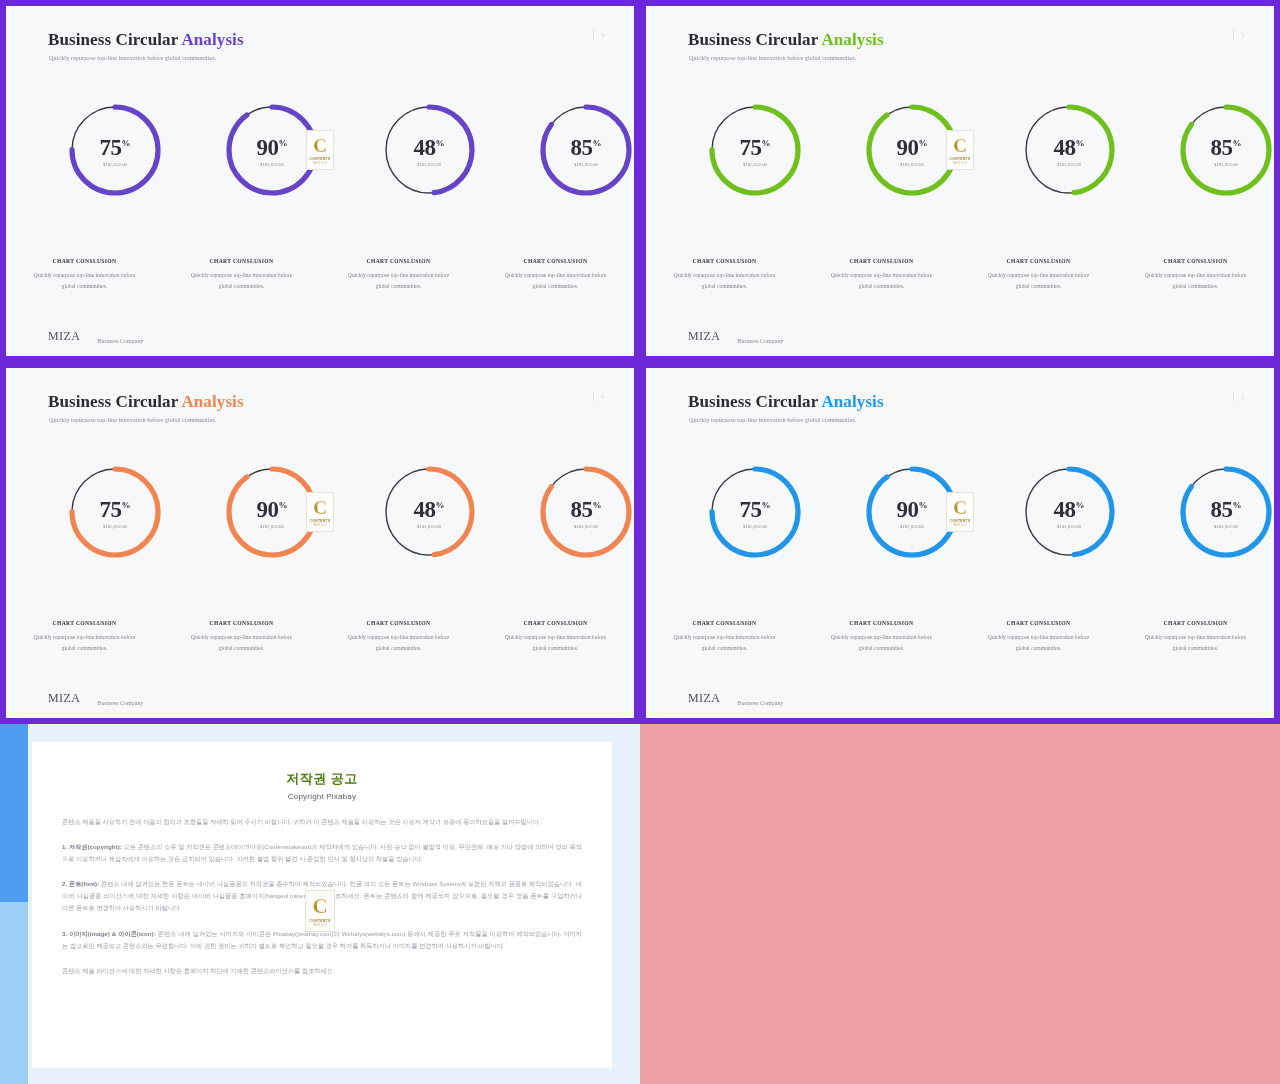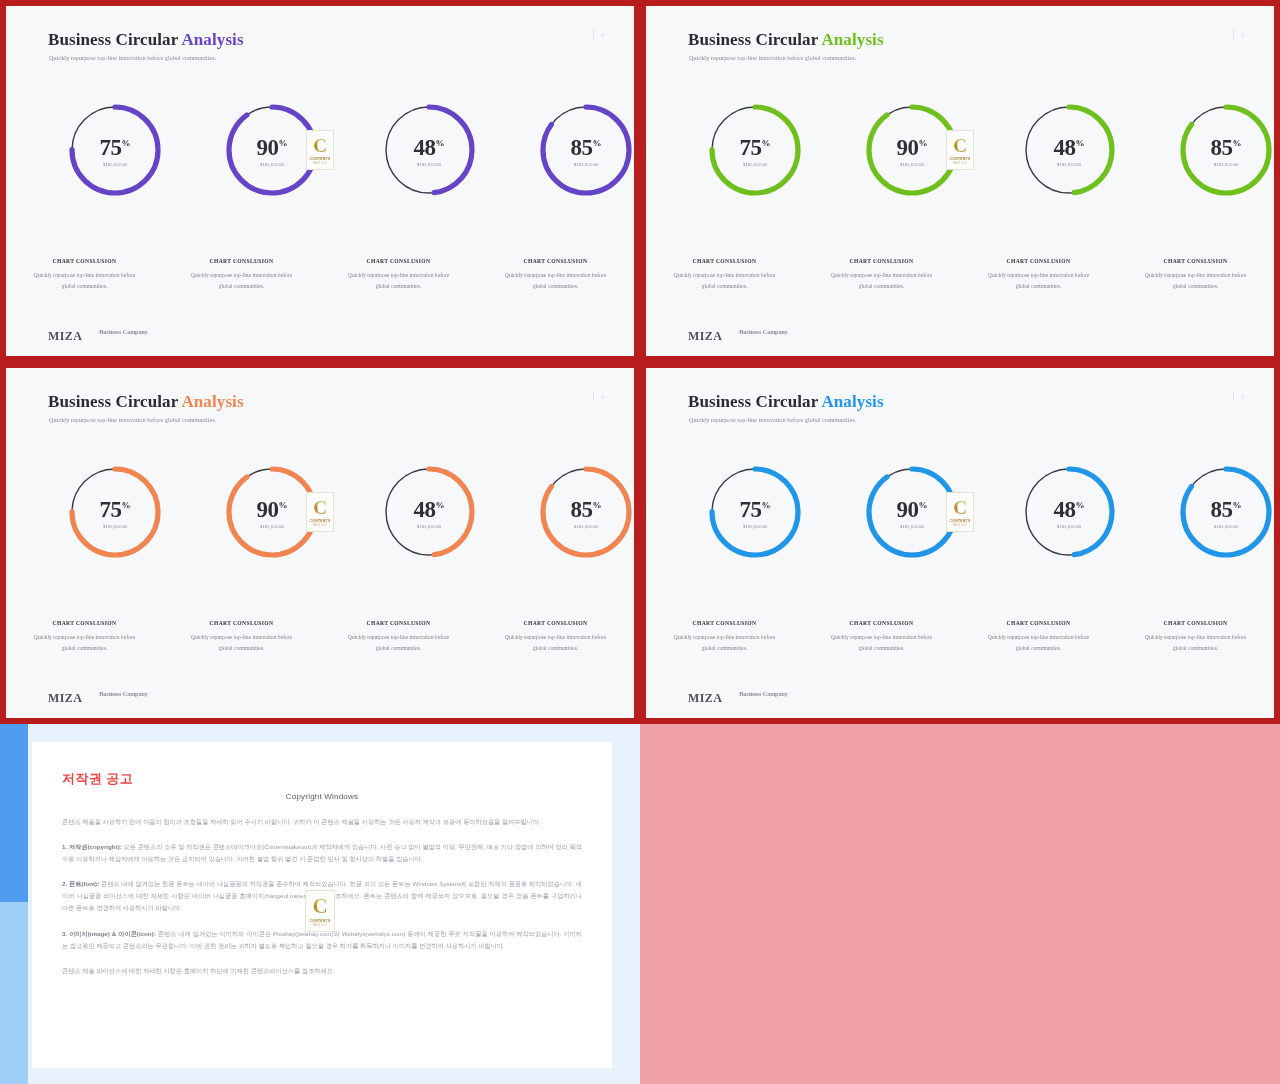--- a/index.html
+++ b/index.html
@@ -8,21 +8,21 @@
     background: #eea0a4;
     font-family: "Liberation Sans", sans-serif;
     overflow: hidden;
   }
   .canvas { position: relative; width: 1280px; height: 1084px; }
 
   
   .slide {
     position: absolute;
     background: #f7f8fa;
-    border: 6px solid #b91c1c;
+    border: 6px solid #6d28d9;
     overflow: hidden;
   }
   .slide-inner {
     position: relative;
     width: 100%; height: 100%;
     background: #f7f8fa;
   }
   .s1 { left: 0;   top: 0;   width: 640px; height: 362px; }
   .s2 { left: 640px; top: 0; width: 640px; height: 362px; }
   .s3 { left: 0;   top: 362px; width: 640px; height: 362px; }
@@ -160,21 +160,21 @@
     color: #85858f;
     line-height: 1.95;
     max-width: 112px;
     margin-left: auto; margin-right: auto;
   }
 
   
   .footer {
     position: absolute;
     left: 42px; bottom: 12px;
-    display: flex; align-items: flex-start; gap: 17px; font-weight: bold;
+    display: flex; align-items: flex-end; gap: 17px;
   }
   .footer-logo {
     font-family: "Liberation Serif", serif;
     font-size: 12px;
     color: #52525e;
     letter-spacing: .4px;
   }
   .footer-text {
     font-family: "Liberation Serif", serif;
     font-size: 6px;
@@ -200,26 +200,25 @@
     background: #9ed0f7;
   }
   .copy-card {
     position: absolute;
     left: 32px; top: 18px;
     width: 580px; height: 326px;
     background: #ffffff;
     padding: 28px 30px;
   }
   .copy-h1 {
-    text-align: left;
+    text-align: center;
     font-size: 13px;
     font-weight: bold;
-    color: #ef4444;
+    color: #4d7c0f;
     letter-spacing: .5px;
-    font-family: Liberation Serif, serif;
   }
   .copy-h2 {
     text-align: center;
     font-size: 8px;
     color: #5a5a66;
     margin-top: 4px;
     letter-spacing: .2px;
   }
   .copy-p {
     margin-top: 15px;
@@ -606,21 +605,21 @@
         <span class="footer-text">Business Company</span>
       </div>
     </div>
   </div>
 
   <div class="copy-slide">
     <div class="copy-band-top"></div>
     <div class="copy-band-bot"></div>
     <div class="copy-card">
       <div class="copy-h1">저작권 공고</div>
-      <div class="copy-h2">Copyright Windows</div>
+      <div class="copy-h2">Copyright Pixabay</div>
       <div class="copy-p">콘텐츠 제품을 사용하기 전에 다음의 합의과 조항들을 자세히 읽어 주시기 바랍니다. 귀하가 이 콘텐츠 제품을 사용하는 것은 사용자 계약과 보증에 동의하셨음을 알려드립니다.</div>
       <div class="copy-p np"><b>1. 저작권(copyright):</b><span> 모든 콘텐츠의 소유 및 저작권은 콘텐츠테이크아웃(Contentstakeout)과 제작자에게 있습니다. 사전 승낙 없이 불법적 이용, 무단전재, 배포 기타 방법에 의하여 영리 목적으로 이용하거나 제삼자에게 이용하는 것은 금지되어 있습니다. 이러한 불법 행위 발견 시 준엄한 민사 및 형사상의 처벌을 받습니다.</span></div>
       <div class="copy-p np"><b>2. 폰트(font):</b><span> 콘텐츠 내에 담겨있는 한글 폰트는 네이버 나눔글꼴의 저작권을 준수하여 제작되었습니다. 한글 외의 모든 폰트는 Windows System에 포함된 자체의 글꼴로 제작되었습니다. 네이버 나눔글꼴 라이선스에 대한 자세한 사항은 네이버 나눔글꼴 홈페이지(hangeul.naver.com)를 참조하세요. 폰트는 콘텐츠와 함께 제공되지 않으므로, 필요할 경우 정품 폰트를 구입하거나 다른 폰트로 변경하여 사용하시기 바랍니다.</span></div>
       <div class="copy-p np"><b>3. 이미지(image) &amp; 아이콘(icon):</b><span> 콘텐츠 내에 담겨있는 이미지와 아이콘은 Pixabay(pixabay.com)와 Webalys(webalys.com) 등에서 제공한 무료 저작물을 이용하여 제작되었습니다. 이미지는 참고로만 제공되고 콘텐츠와는 무관합니다. 이에 관한 권리는 귀하가 별도로 확인하고 필요할 경우 허가를 취득하거나 이미지를 변경하여 사용하시기 바랍니다.</span></div>
       <div class="copy-p np">콘텐츠 제품 라이선스에 대한 자세한 사항은 홈페이지 하단에 기재한 콘텐츠라이선스를 참조하세요.</div>
     </div>
     <div class="copy-wm">
       <span class="wm-c">C</span>
       <span class="wm-t1">CONTENTS</span>
       <span class="wm-t2">TAKE  OUT</span>

